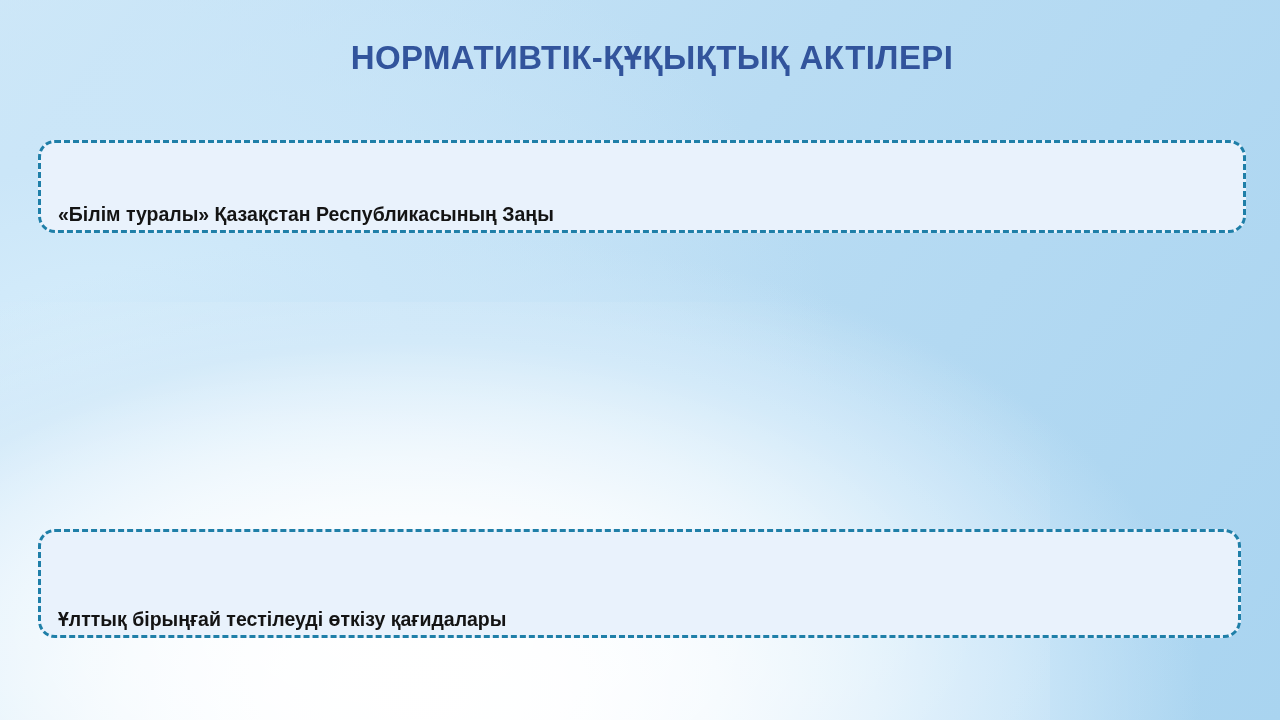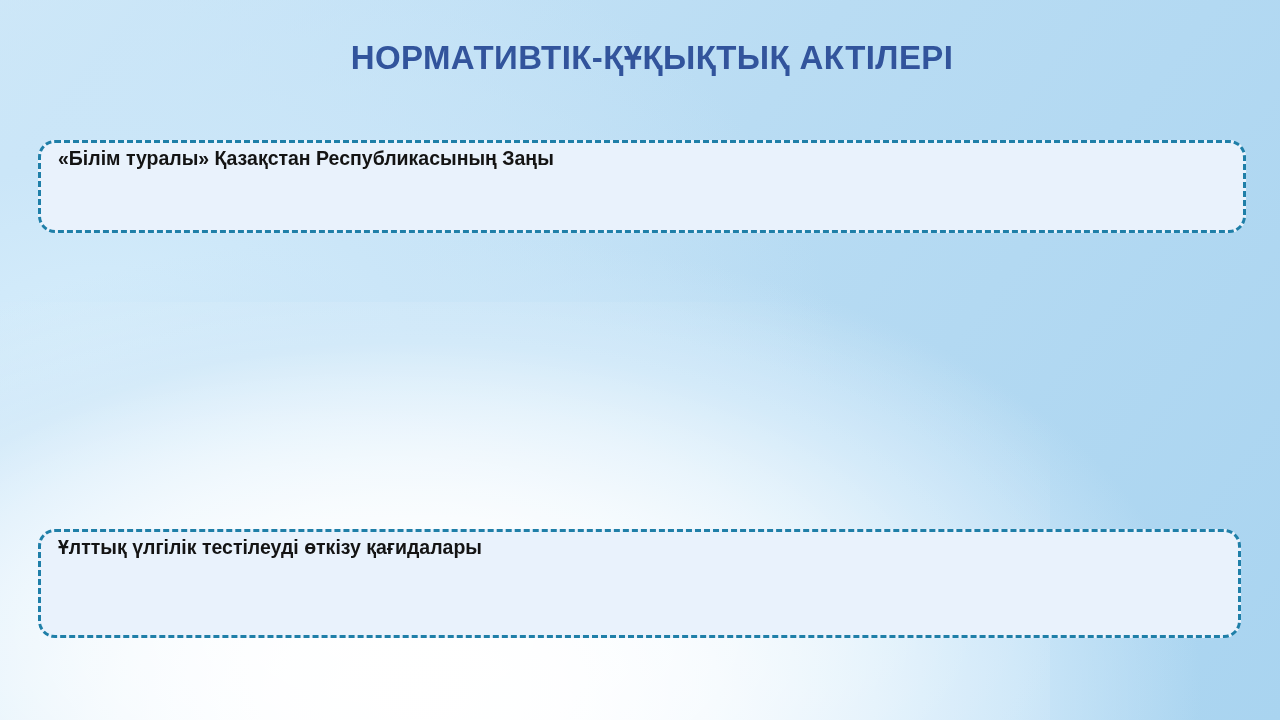--- a/index.html
+++ b/index.html
@@ -82,21 +82,21 @@
     top: 0;
     width: 1280px;
     height: 720px;
     z-index: 4;
   }
 
   .callout {
     position: absolute;
     box-sizing: border-box;
     display: flex;
-    align-items: flex-start;
+    align-items: flex-end;
     background: #e9f2fc;
     border: 3px dashed #1f7fa8;
     border-radius: 17px;
   }
 
   .callout-text {
     padding-left: 17px;
     padding-right: 14px;
     font-size: 19.5px;
     line-height: 31px;
@@ -134,17 +134,17 @@
   <div class="slide-title">НОРМАТИВТІК-ҚҰҚЫҚТЫҚ АКТІЛЕРІ</div>
 
   <div class="box-layer">
 
     <div class="callout" id="box-1">
       <div class="callout-text">«Білім туралы» Қазақстан Республикасының Заңы</div>
     </div>
 
 
     <div class="callout" id="box-3">
-      <div class="callout-text">Ұлттық үлгілік тестілеуді өткізу қағидалары</div>
+      <div class="callout-text">Ұлттық бірыңғай тестілеуді өткізу қағидалары</div>
     </div>
 
   </div>
 </div>
 
 </body></html>

